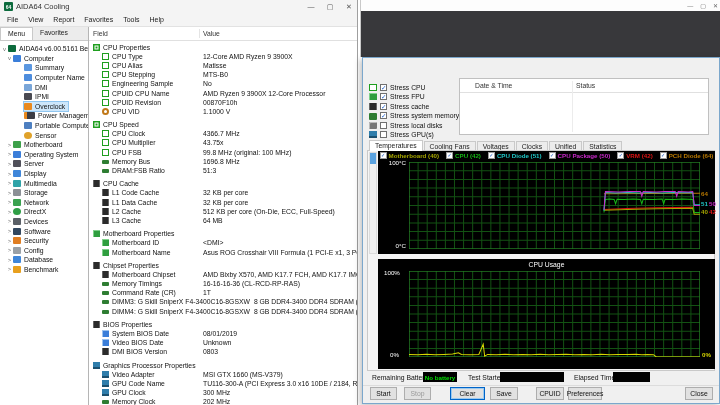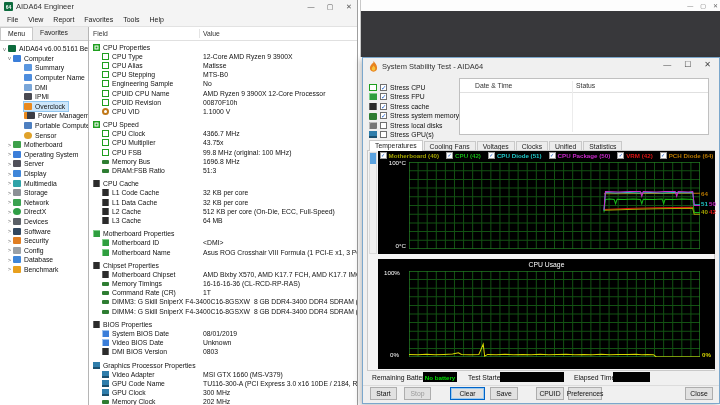--- a/index.html
+++ b/index.html
@@ -119,21 +119,21 @@
         <span>—</span>
         <span>▢</span>
         <span>✕</span>
       </div>
     </div>
   </div>
 
   <div class="win main-win">
     <div class="m-titlebar">
       <div class="logo">64</div>
-      <div class="m-title">AIDA64 Engineer</div>
+      <div class="m-title">AIDA64 Cooling</div>
       <div class="capbtns">
         <span>—</span>
         <span>▢</span>
         <span>✕</span>
       </div>
     </div>
     <div class="m-menubar" id="menubar">
         <span class="mi">File</span>
         <span class="mi">View</span>
         <span class="mi">Report</span>
@@ -528,32 +528,20 @@
                 <span>Memory Clock</span>
               </span>
               <span class="lr-value">202 MHz</span>
             </div>
           </div>
       </div>
     </div>
   </div>
 
   <div class="win sst-win">
-    <div class="s-titlebar">
-      <svg class="flame" viewBox="0 0 10 12">
-        <path d="M5 0 C6.5 2.5 9 4 9 7.5 A4 4.2 0 0 1 1 7.5 C1 5 3 4 3.6 2 C4.2 3 4.8 3.4 5 0 Z" fill="#e8821e"></path>
-        <path d="M5 5 C6 6.5 7 7 7 8.7 A2 2 0 0 1 3 8.7 C3 7.2 4.4 6.6 5 5 Z" fill="#f6c23a"></path>
-      </svg>
-      <div class="s-title">System Stability Test - AIDA64</div>
-      <div class="s-caps">
-        <span>—</span>
-        <span>☐</span>
-        <span>✕</span>
-      </div>
-    </div>
 
     <div id="opts">
         <div class="opt-row" style="left: 6px; top: 25px;">
           <span class="opt-icon licon li-cpu"></span>
           <span class="cbx">✓</span>
           <span class="opt-label">Stress CPU</span>
         </div>
         <div class="opt-row" style="left: 6px; top: 34.4px;">
           <span class="opt-icon licon li-mobo"></span>
           <span class="cbx">✓</span>

